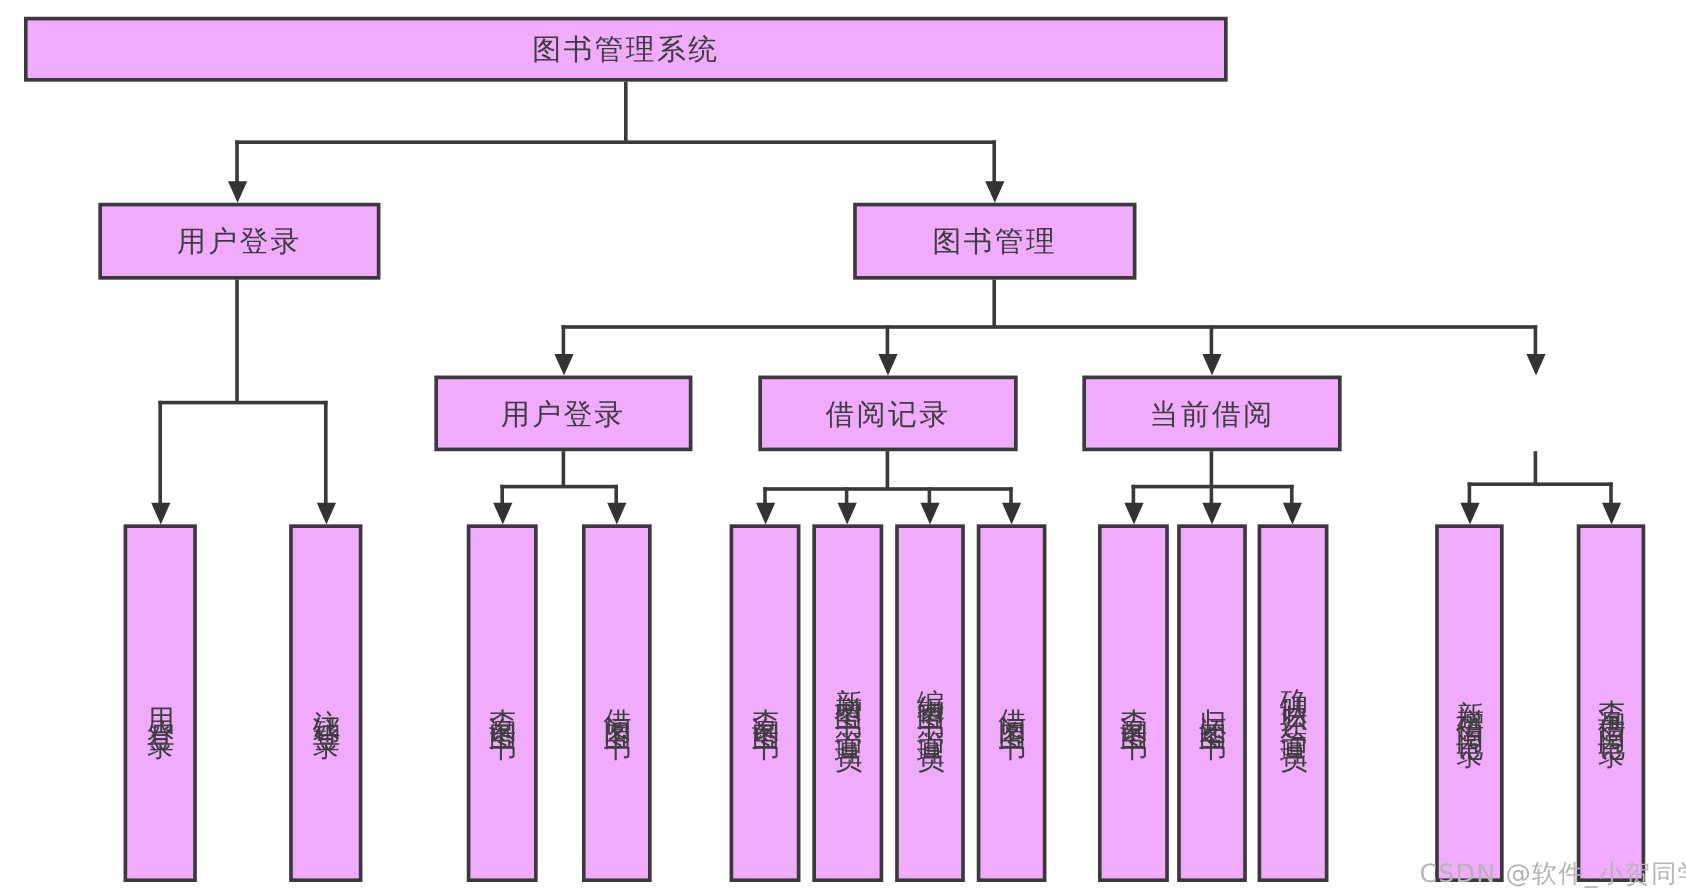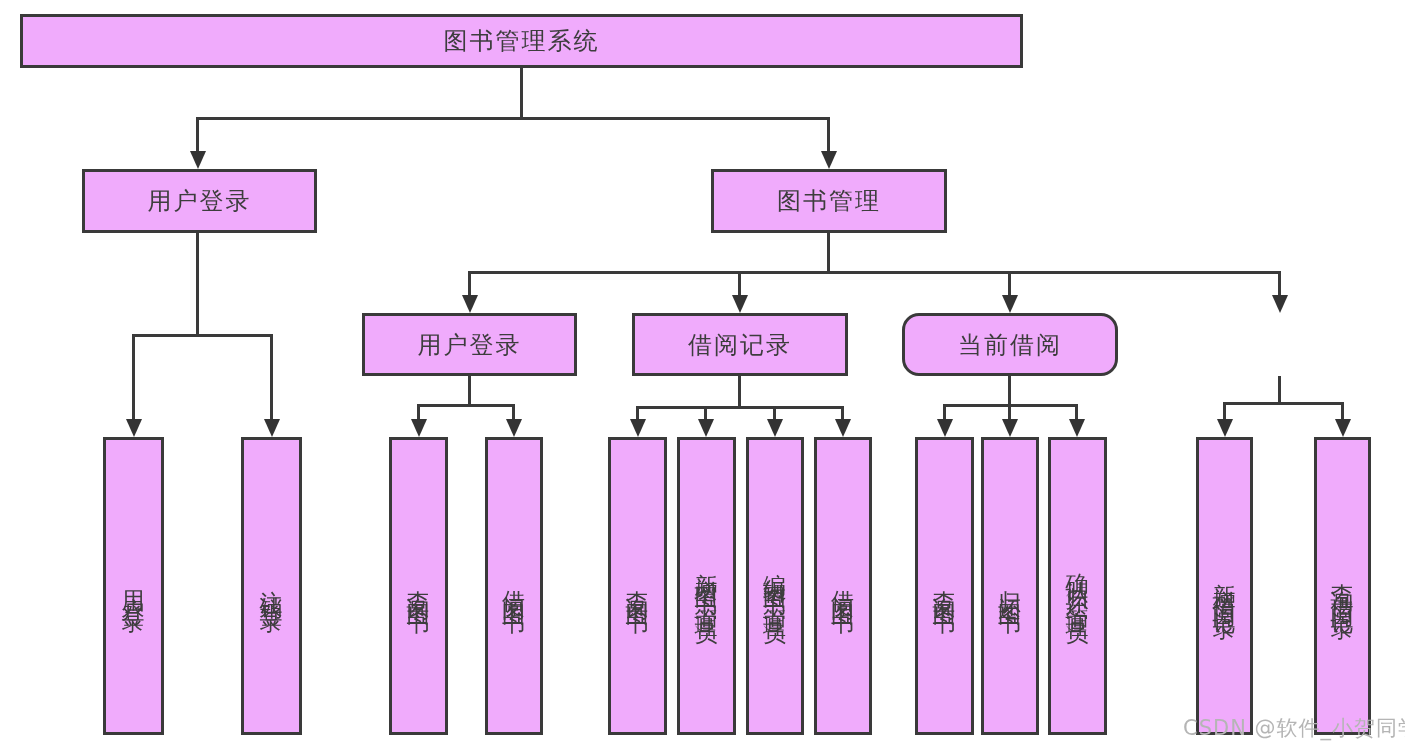--- a/index.html
+++ b/index.html
@@ -59,21 +59,21 @@
   <div class="ahead" style="left:462px;top:295px;"></div>
   <div class="vline" style="left:738px;top:271px;height:28px;"></div>
   <div class="ahead" style="left:732px;top:295px;"></div>
   <div class="vline" style="left:1008px;top:271px;height:28px;"></div>
   <div class="ahead" style="left:1002px;top:295px;"></div>
   <div class="vline" style="left:1278px;top:271px;height:28px;"></div>
   <div class="ahead" style="left:1272px;top:295px;"></div>
 
   <div class="box hnode" style="left:362px;top:313px;width:215px;height:63px;">用户登录</div>
   <div class="box hnode" style="left:632px;top:313px;width:216px;height:63px;">借阅记录</div>
-  <div class="box hnode" style="left:902px;top:313px;width:216px;height:63px;border-radius:17px;">当前借阅</div>
+  <div class="box hnode" style="left:902px;top:313px;width:216px;height:63px;">当前借阅</div>
 
   <div class="vline" style="left:468px;top:376px;height:30px;"></div>
   <div class="hline" style="left:417px;top:404px;width:98px;"></div>
   <div class="vline" style="left:417px;top:404px;height:22px;"></div>
   <div class="ahead" style="left:411px;top:419px;"></div>
   <div class="vline" style="left:512px;top:404px;height:22px;"></div>
   <div class="ahead" style="left:506px;top:419px;"></div>
 
   <div class="vline" style="left:738px;top:376px;height:32px;"></div>
   <div class="hline" style="left:636px;top:406px;width:208px;"></div>

